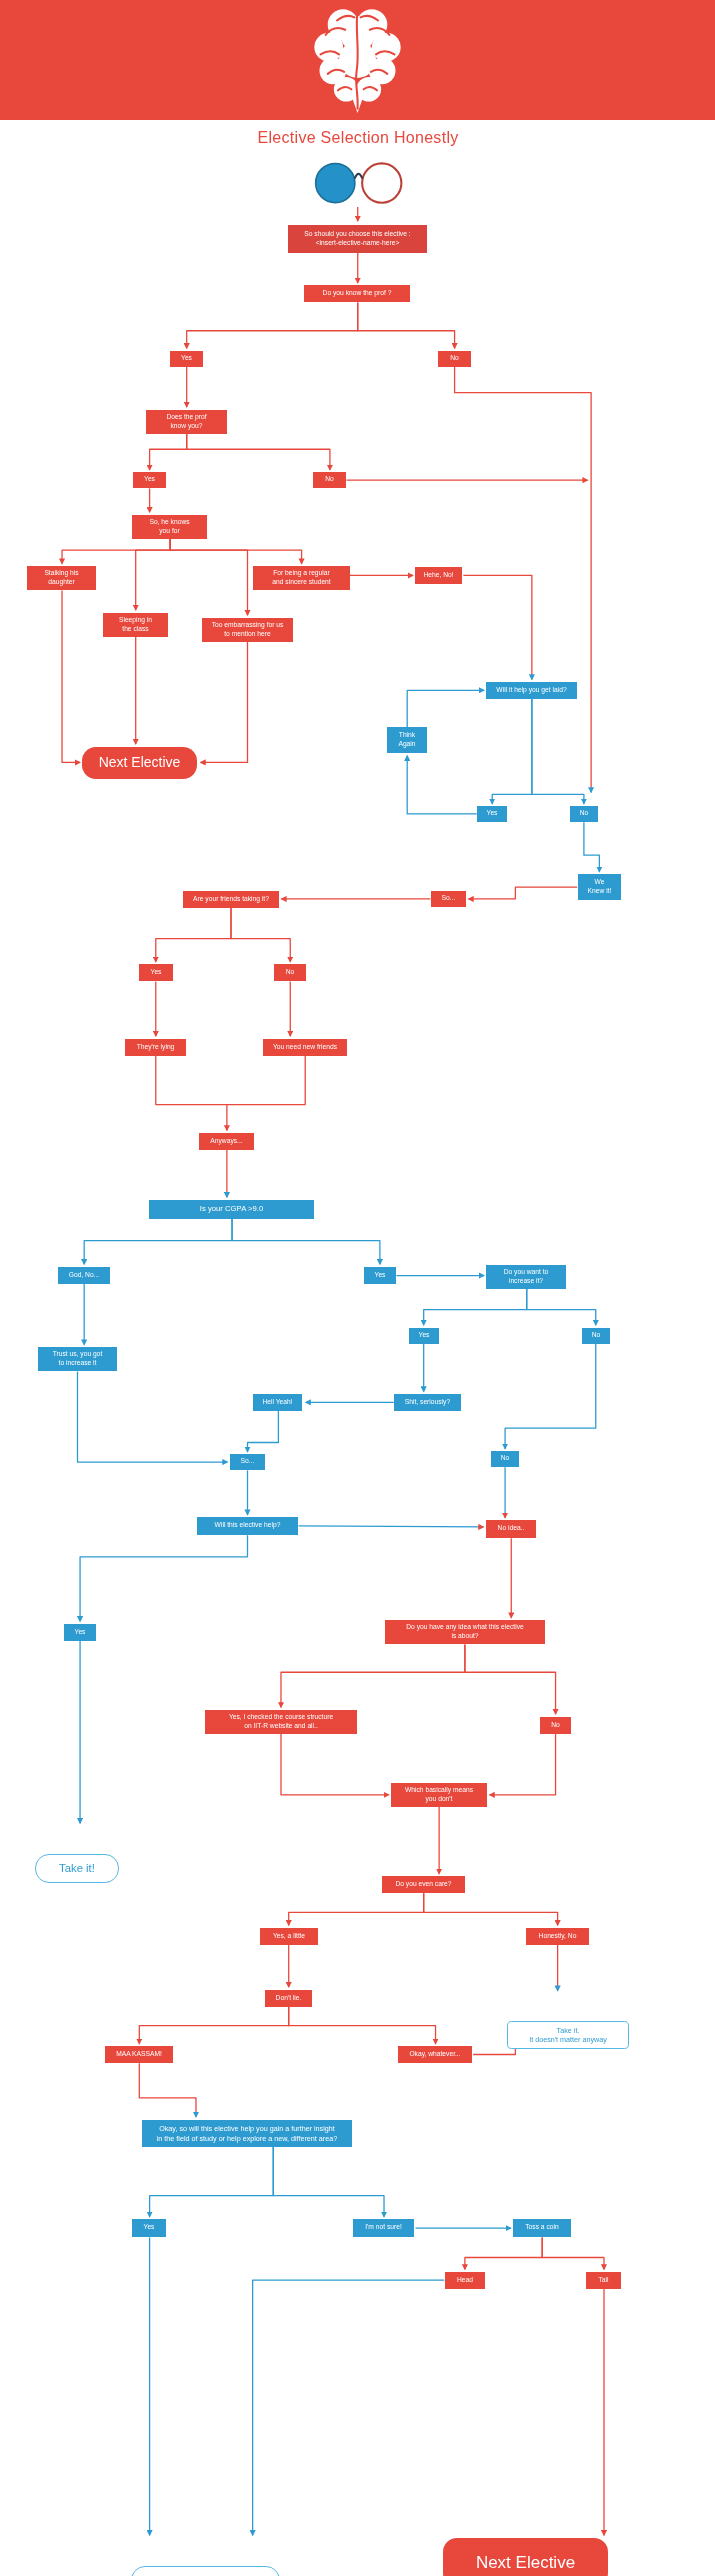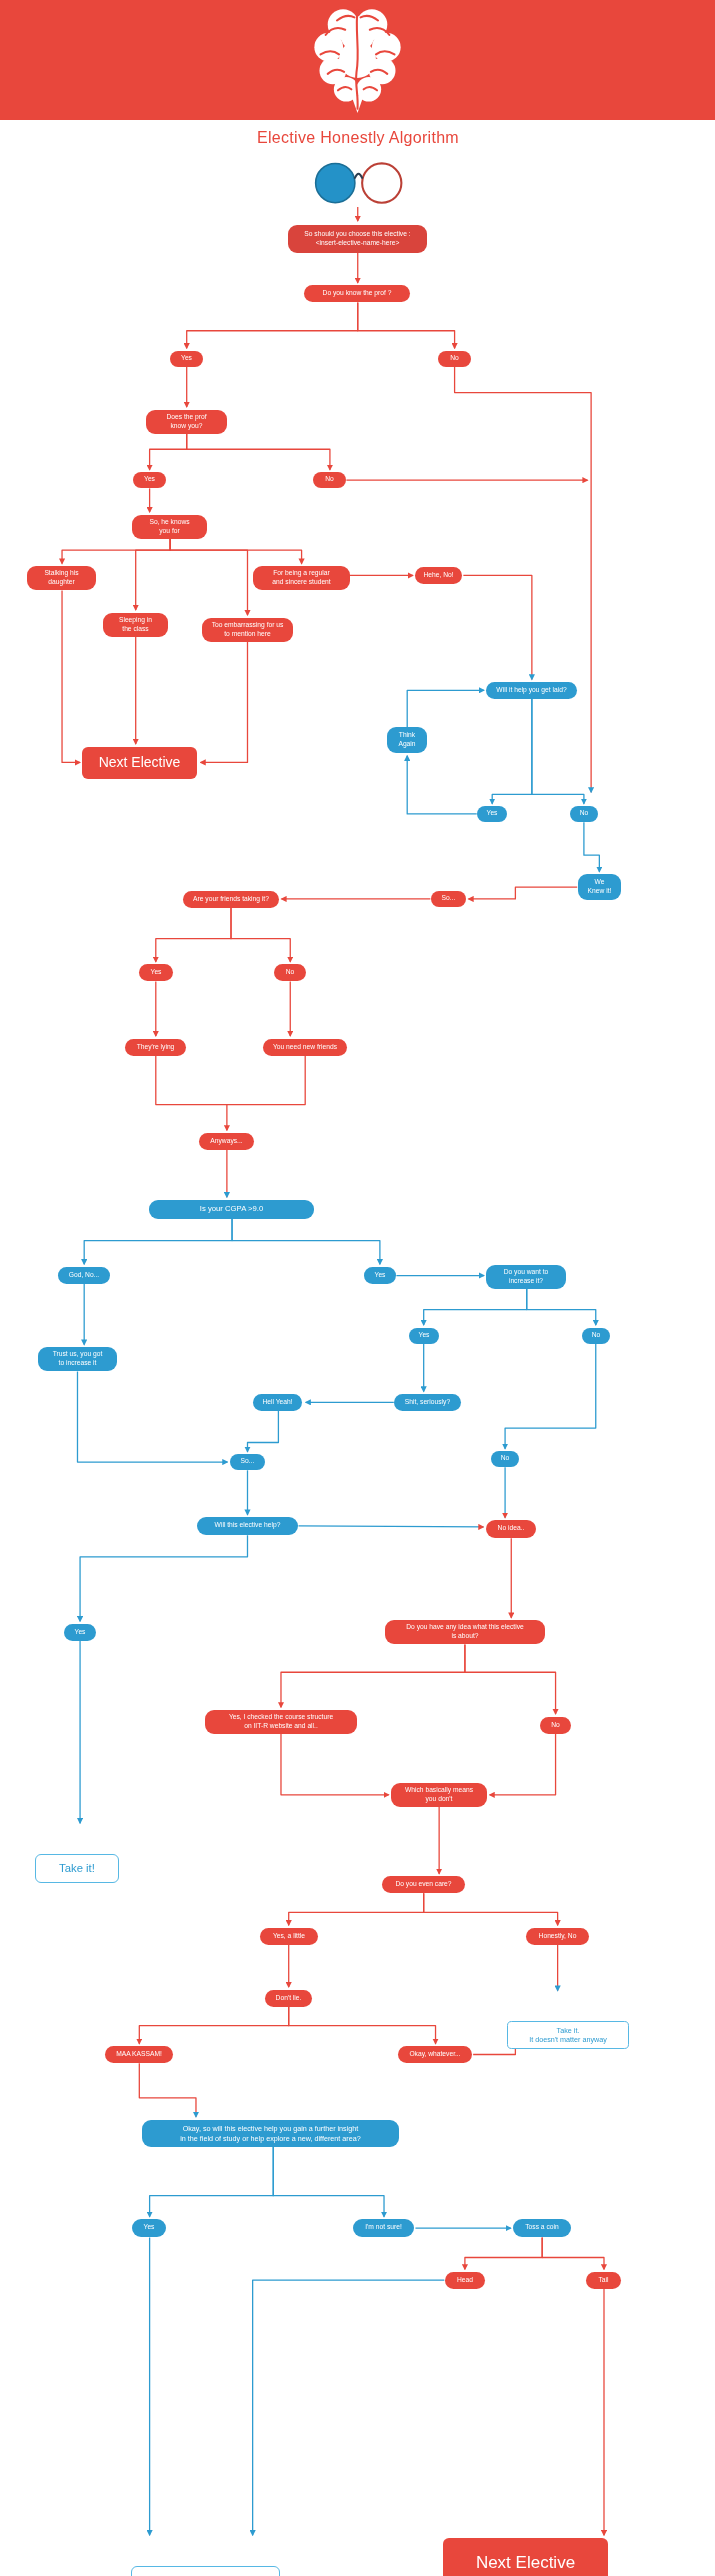--- a/index.html
+++ b/index.html
@@ -3,27 +3,27 @@
 <meta charset="utf-8">
 <style>
   html,body{margin:0;padding:0;background:#ffffff;}
   .canvas{position:relative;width:716px;height:2716px;background:#ffffff;overflow:hidden;
           font-family:"Liberation Sans",sans-serif;}
   .header-band{position:absolute;left:0;top:0;width:716px;height:120px;background:#e8473c;}
   .page-title{position:absolute;left:0;top:129px;width:716px;text-align:center;
               font-size:16px;color:#e8473c;letter-spacing:0.3px;}
   .edges{position:absolute;left:0;top:0;width:716px;height:2716px;pointer-events:none;}
   .nd{position:absolute;display:flex;align-items:center;justify-content:center;text-align:center;
-      color:#ffffff;font-size:6.7px;line-height:1.28;border-radius:9px;white-space:pre-line;
+      color:#ffffff;font-size:6.7px;line-height:1.28;border-radius:0;white-space:pre-line;
       box-sizing:border-box;padding:1px 3.1px;}
   .red{background:#e8473c;}
   .reddk{background:#d9443c;}
   .blue{background:#2d9bd0;}
   .outline{background:#ffffff;border:1px solid #57b8e4;color:#2d9bd0;border-radius:4.6px;margin-top:28px;}
-  .big{border-radius:6px;}
+  .big{border-radius:14px;}
 </style>
 </head>
 <body>
 
 <div class="canvas">
 
   <div class="header-band">
     <svg width="103" height="113" viewBox="0 0 200 220" style="position:absolute;left:306px;top:3.1px">
       <g fill="#ffffff">
         <circle cx="72" cy="42" r="30"></circle>
@@ -47,21 +47,21 @@
         <path d="M162,62 q-16,-20 -38,-10"></path>
           <path d="M172,100 q-20,-12 -36,0"></path>
         <path d="M158,138 q-16,-14 -32,-4"></path>
           <path d="M138,170 q-14,-12 -26,-2"></path>
         <path d="M60,34 q18,-14 34,-6"></path>
           <path d="M140,34 q-18,-14 -34,-6"></path>
       </g>
     </svg>
   </div>
 
-  <div class="page-title">Elective Honestly Algorithm</div>
+  <div class="page-title">Elective Selection Honestly</div>
 
   <svg width="124" height="54" viewBox="0 0 240 104" style="position:absolute;left:296px;top:155px">
     <circle cx="76" cy="54" r="38" fill="#2492c8" stroke="#1b6e96" stroke-width="3"></circle>
     <circle cx="166" cy="54" r="38" fill="#ffffff" stroke="#bb4036" stroke-width="4"></circle>
     <path d="M114,44 Q121,28 128,44" fill="none" stroke="#2c3e50" stroke-width="4" stroke-linecap="round"></path>
   </svg>
 
   <svg class="edges" width="716" height="2716" viewBox="0 0 1389 5272" fill="none">
     <defs>
       <marker id="mR" markerUnits="userSpaceOnUse" markerWidth="12" markerHeight="12" refX="10" refY="6" orient="auto">
@@ -206,21 +206,21 @@
 you don't</div>
   <div class="nd outline big" style="left:35px;top:1826px;width:84px;height:29px;font-size:11.3px">Take it!</div>
   <div class="nd red" style="left:382px;top:1876px;width:83px;height:16.5px">Do you even care?</div>
   <div class="nd red" style="left:260px;top:1928px;width:58px;height:16.5px">Yes, a little</div>
   <div class="nd red" style="left:526px;top:1928px;width:63px;height:16.5px">Honestly, No</div>
   <div class="nd red" style="left:265px;top:1990px;width:47px;height:16.5px">Don't lie.</div>
   <div class="nd outline" style="left:507px;top:1993px;width:122px;height:28px;font-size:7.2px">Take it.
 It doesn't matter anyway</div>
   <div class="nd red" style="left:105px;top:2046px;width:68px;height:16.5px">MAA KASSAM!</div>
   <div class="nd red" style="left:398px;top:2046px;width:74px;height:16.5px">Okay, whatever...</div>
-  <div class="nd blue" style="left:142px;top:2120px;width:257px;height:27px;font-size:7.2px">Okay, so will this elective help you gain a further insight
+  <div class="nd blue" style="left:142px;top:2120px;width:210px;height:27px;font-size:7.2px">Okay, so will this elective help you gain a further insight
 in the field of study or help explore a new,  different area?</div>
   <div class="nd blue" style="left:132px;top:2219px;width:34px;height:17.5px">Yes</div>
   <div class="nd blue" style="left:353px;top:2219px;width:61px;height:17.5px">I'm not sure!</div>
   <div class="nd blue" style="left:513px;top:2219px;width:58px;height:17.5px">Toss a coin</div>
   <div class="nd red" style="left:445px;top:2272px;width:40px;height:16.5px">Head</div>
   <div class="nd red" style="left:586px;top:2272px;width:35px;height:16.5px">Tail</div>
   <div class="nd outline big" style="left:131px;top:2538px;width:149px;height:49px;font-size:19px">Take it!</div>
   <div class="nd red big" style="left:443px;top:2538px;width:165px;height:49px;font-size:17px">Next Elective</div>
 
 </div>

